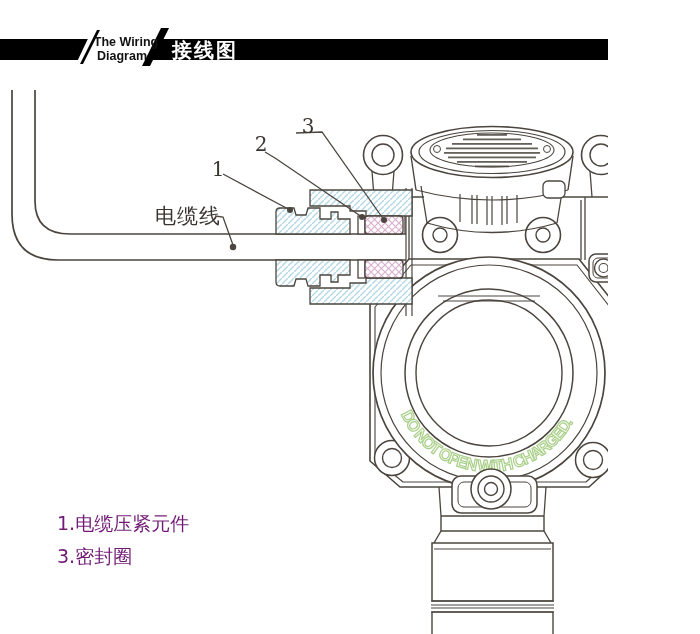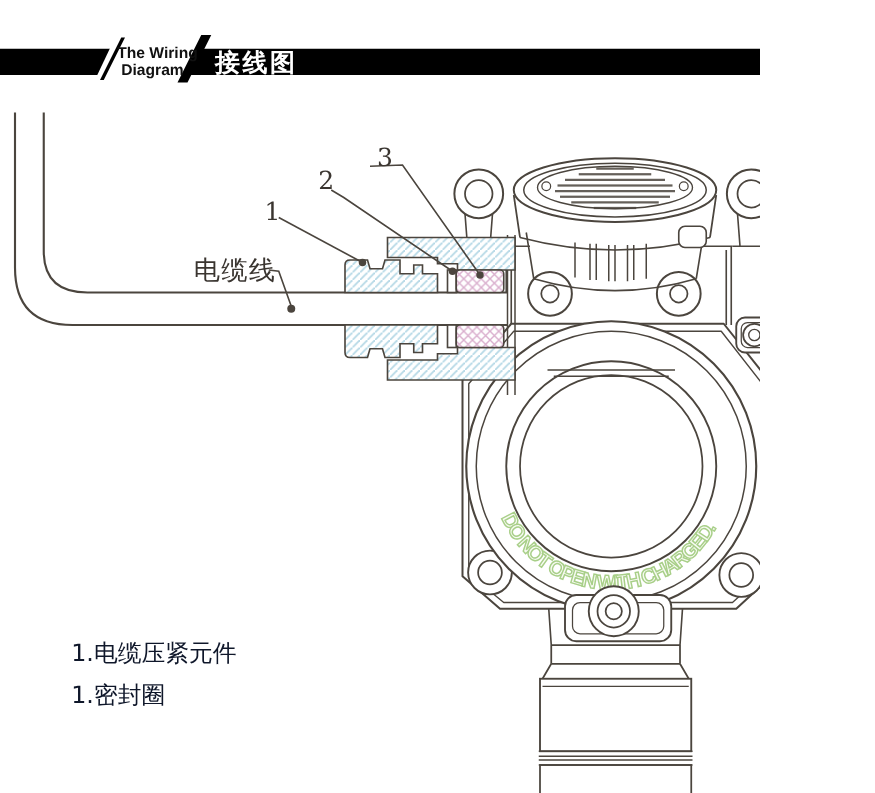--- a/index.html
+++ b/index.html
@@ -1,19 +1,19 @@
 <!DOCTYPE html>
 <html><head>
 <meta charset="utf-8">
 <style>
   html,body{margin:0;padding:0;background:#ffffff;}
   #page{position:relative;width:608px;height:634px;background:#fff;overflow:hidden;
         font-family:"Liberation Sans",sans-serif;margin-top:20px;}
   #diagram-svg{position:absolute;left:0;top:0;}
-  .legend{position:absolute;left:57px;top:487px;color:#0f172a;
+  .legend{position:absolute;left:57px;top:487px;color:#701a75;
           font-family:"DejaVu Sans",sans-serif;font-size:19px;line-height:33px;}
   .legend div{white-space:nowrap;}
 </style>
 </head>
 <body>
 
 <div id="page">
 
 <svg id="diagram-svg" width="700" height="634" viewBox="0 0 700 634">
   <defs>
@@ -182,16 +182,16 @@
   <g font-family="'DejaVu Serif',serif" fill="#3a3530">
     <text x="218" y="156" text-anchor="middle" font-size="20">1</text>
     <text x="261" y="131" text-anchor="middle" font-size="20">2</text>
     <text x="308" y="113" text-anchor="middle" font-size="20">3</text>
     <text x="155" y="203" font-size="21" letter-spacing="1">电缆线</text>
   </g>
 </svg>
 
   <div class="legend">
     <div>1.电缆压紧元件</div>
-    <div>1.密封圈</div>
+    <div>3.密封圈</div>
   </div>
 
 </div>
 
 </body></html>

